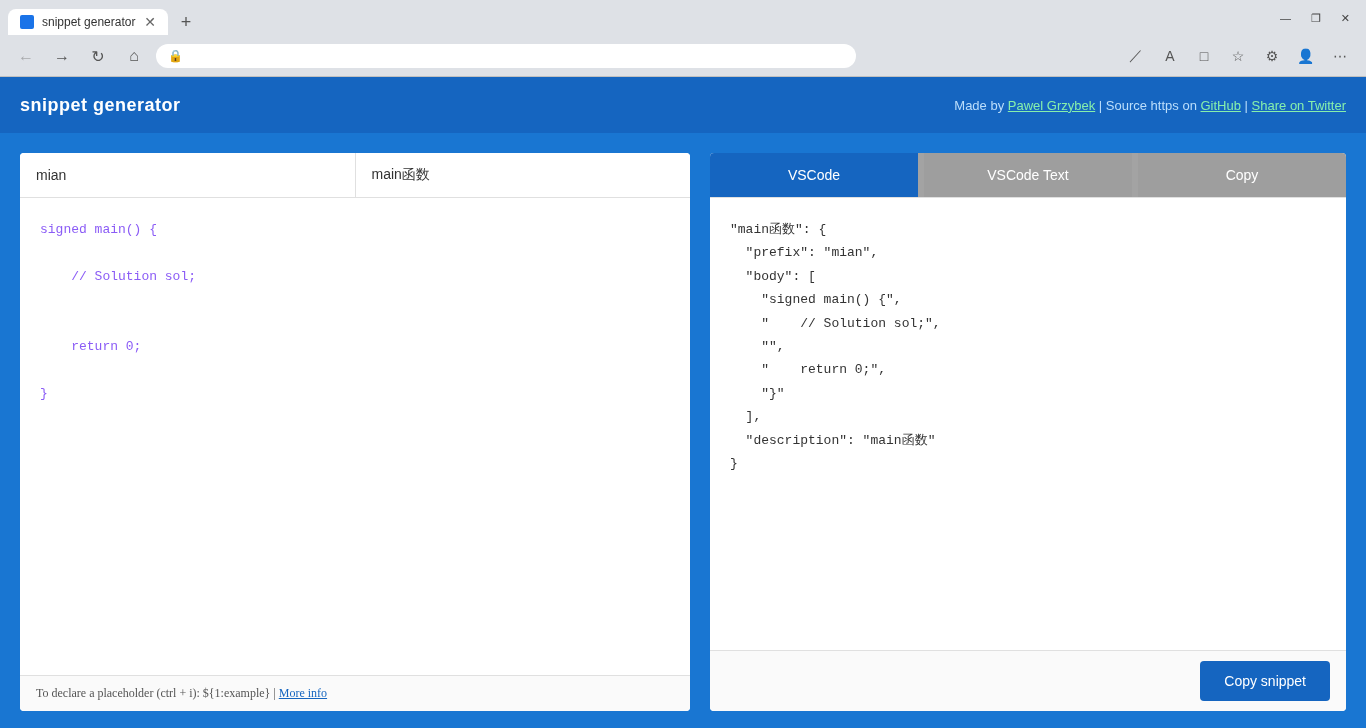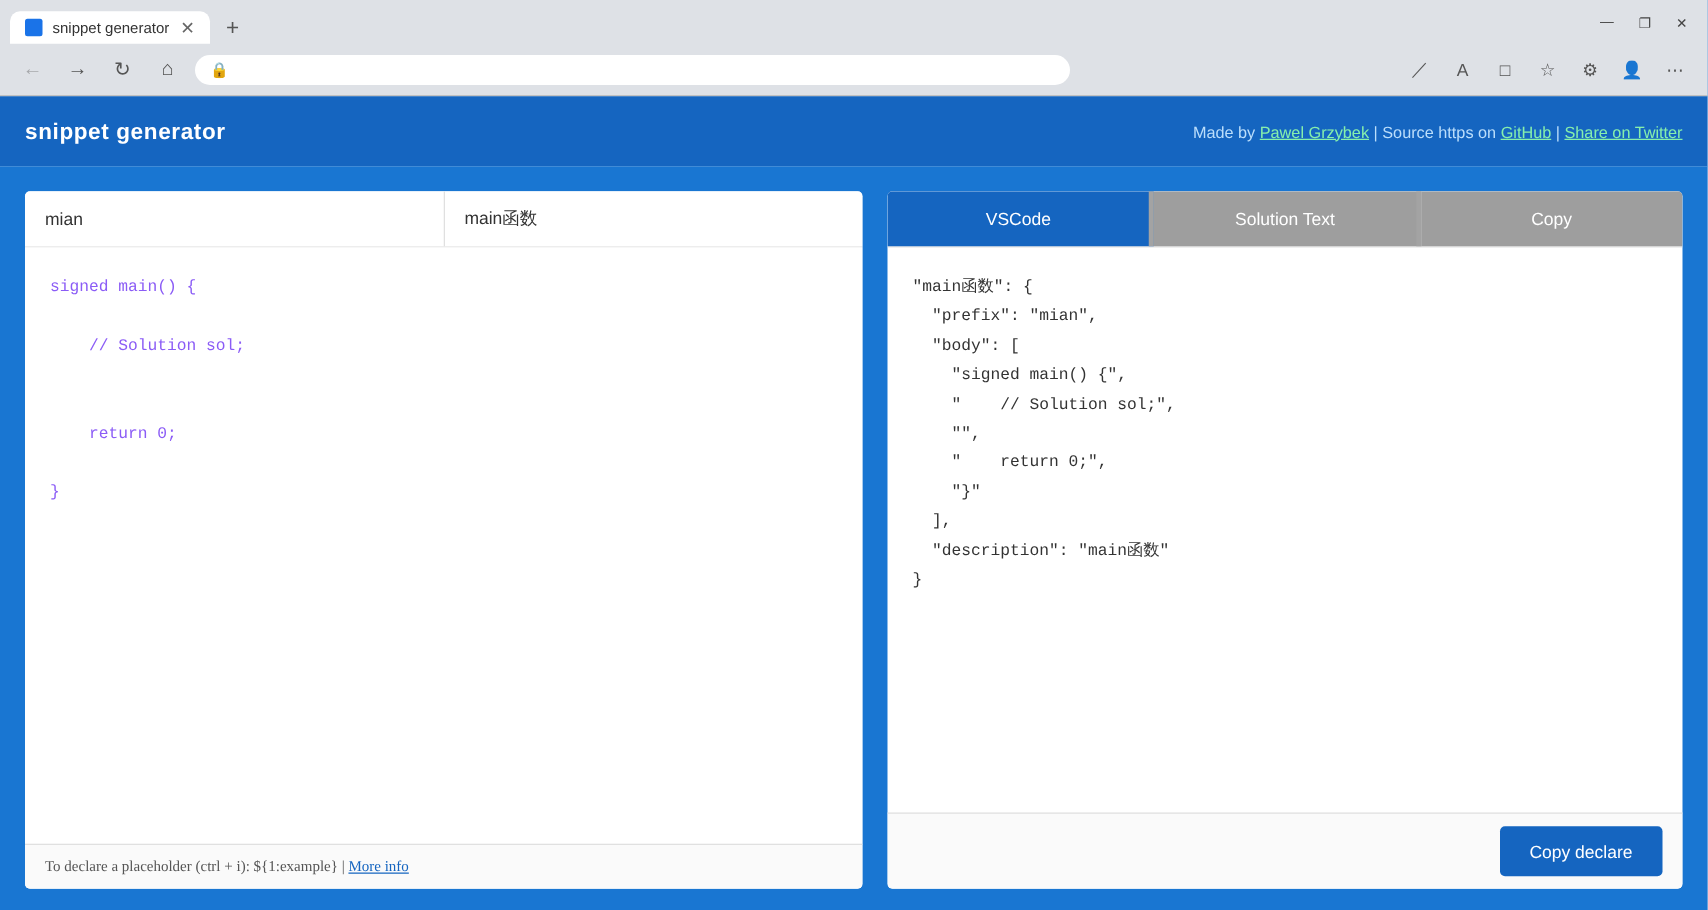--- a/index.html
+++ b/index.html
@@ -230,21 +230,21 @@
     }
     .tab-btn {
       flex: 1;
       padding: 14px 10px;
       text-align: center;
       font-size: 14px;
       cursor: pointer;
       background: #9e9e9e;
       color: white;
       border: none;
-      border-right: 4px solid #a3a3a3;
+      border-right: 6px solid #a3a3a3;
     }
     .tab-btn:last-child { border-right: none; }
     .tab-btn.active {
       background: #1565c0;
       color: white;
     }
     .output-area {
       flex: 1;
       padding: 20px;
       font-family: 'Courier New', Courier, monospace;
@@ -331,32 +331,32 @@
 
 }</textarea>
     <div class="left-footer">
       <span>To declare a placeholder (ctrl + i): ${1:example} | </span><a>More info</a>
     </div>
   </div>
 
   <div class="right-panel">
     <div class="tabs-row">
       <button class="tab-btn active">VSCode</button>
-      <button class="tab-btn">Solution Text</button>
+      <button class="tab-btn">VSCode Text</button>
       <button class="tab-btn">Copy</button>
     </div>
     <div class="output-area">"main函数": {
   "prefix": "mian",
   "body": [
     "signed main() {",
     "    // Solution sol;",
     "",
     "    return 0;",
     "}"
   ],
   "description": "main函数"
 }</div>
     <div class="right-footer">
-      <button class="copy-btn">Copy declare</button>
+      <button class="copy-btn">Copy snippet</button>
     </div>
   </div>
 
 </div>
 
 </body></html>

